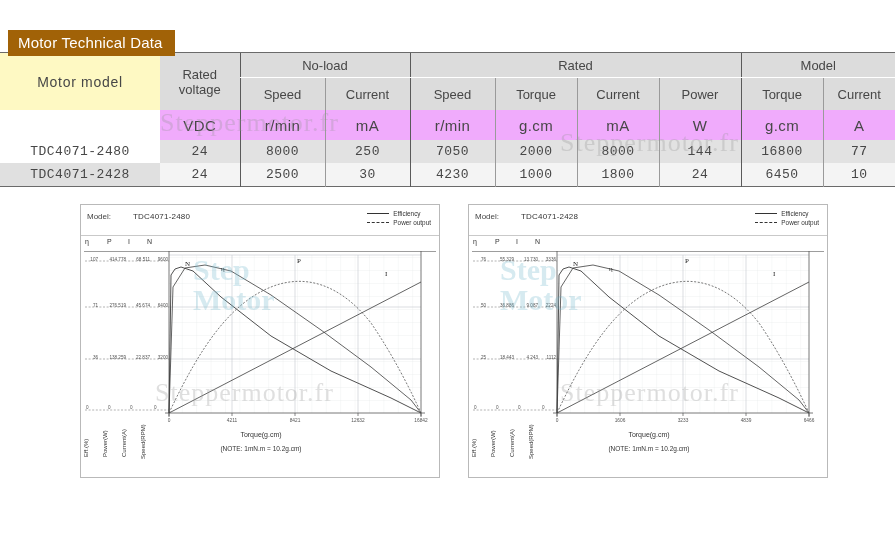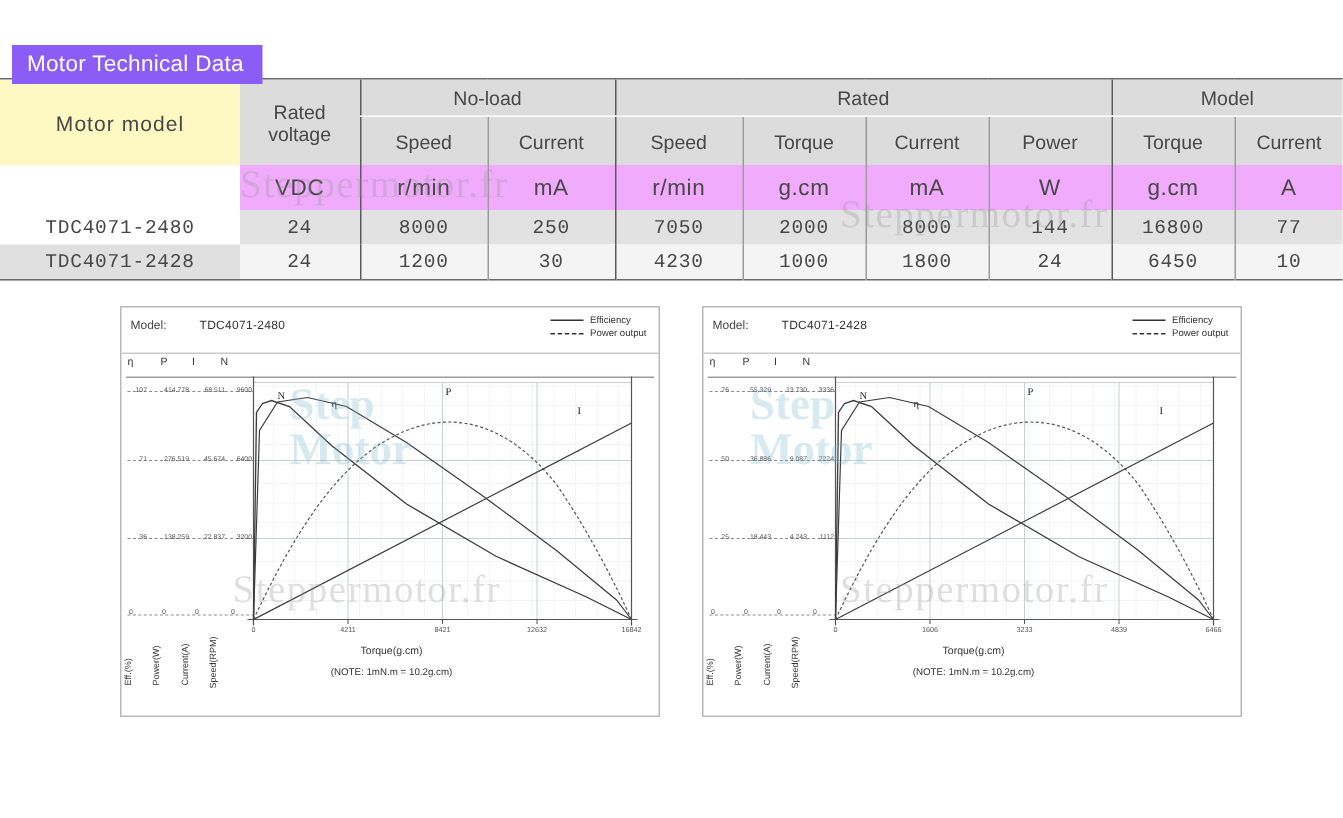--- a/index.html
+++ b/index.html
@@ -9,21 +9,21 @@
     background:#ffffff;
     font-family:"Liberation Sans", sans-serif;
     color:#3a3a3a;
     overflow:hidden;
     position:relative;
   }
 
   
   .title-banner{
     position:absolute;left:8px;top:30px;
-    background:#8b5cf6;
+    background:#a16207;
     color:#ffffff;
     font-size:15px;
     padding:4px 12px 5px 10px;
     letter-spacing:.2px;
     white-space:nowrap;
     z-index:6;
   }
 
   
   .spec-wrap{
@@ -246,21 +246,21 @@
       <td class="vdiv">7050</td>
       <td class="vdiv-lite">2000</td>
       <td class="vdiv-lite">8000</td>
       <td class="vdiv-lite">144</td>
       <td class="vdiv">16800</td>
       <td class="vdiv-lite">77</td>
     </tr>
     <tr class="data-row plain botrule">
       <td class="model-cell">TDC4071-2428</td>
       <td>24</td>
-      <td class="vdiv">1200</td>
+      <td class="vdiv">2500</td>
       <td class="vdiv-lite">30</td>
       <td class="vdiv">4230</td>
       <td class="vdiv-lite">1000</td>
       <td class="vdiv-lite">1800</td>
       <td class="vdiv-lite">24</td>
       <td class="vdiv">6450</td>
       <td class="vdiv-lite">10</td>
     </tr>
   </tbody>
     </table>

